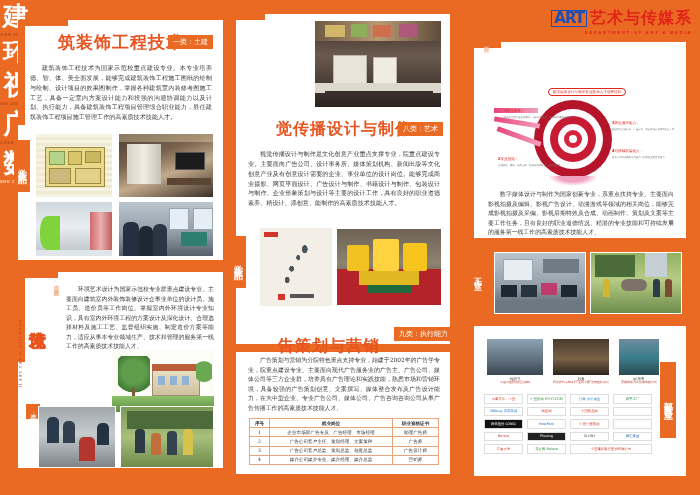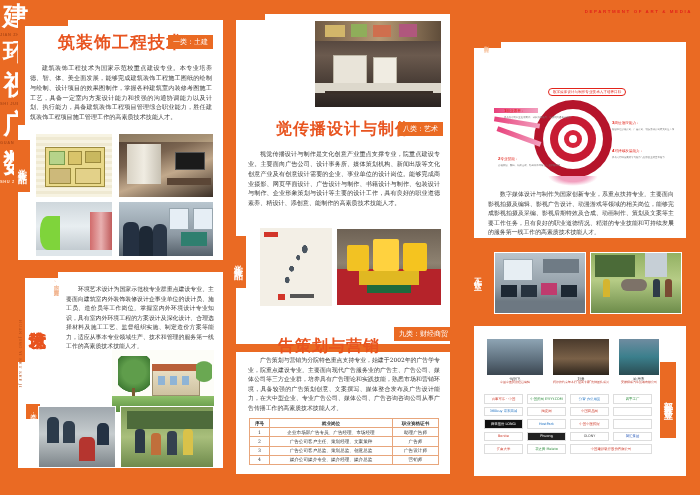--- a/index.html
+++ b/index.html
@@ -221,21 +221,21 @@
     <div style="position:absolute;left:22px;top:42px;width:60px;height:14px;background:#e0b822;"></div>
     <div style="position:absolute;left:30px;top:56px;width:44px;height:8px;background:#1f6a3d;"></div>
   </div>
 
   <div class="panel" style="left:236px; top:352px; width:214px; height:122px;"></div>
   <div class="ob" style="left:229px; top:352px; width:7px; height:60px;"></div>
 
   <div class="big-char" style="left:240px; top:318px; width:34px; height:34px; font-size:27px;">广</div>
   <div class="ttl-main" style="position:absolute; left:278px; top:336px; font-size:16px;">告策划与营销</div>
   <div class="ttl-py" style="left:278px; top:344px;">GUANG GAO CE HUA YU YING XIAO</div>
-  <div class="badge" style="position:absolute; left:394px; top:327px;">九类：财经商贸</div>
+  <div class="badge" style="position:absolute; left:394px; top:327px;">九类：执行能力</div>
 
   <div class="body-txt" style="left:248px; top:356px; width:192px; font-size:5.9px;">广告策划与营销为分院特色重点支持专业，始建于2002年的广告学专业，院重点建设专业。主要面向现代广告服务业的广告主、广告公司、媒体公司等三方企业群，培养具有广告理论和实践技能，熟悉市场和营销环境，具备较强的广告策划创意、文案撰写、媒体整合发布及广告设计能力，在大中型企业、专业广告公司、媒体公司、广告咨询咨询公司从事广告传播工作的高素质技术技能人才。</div>
 
   <table class="jobs" style="left:249px; top:418px; width:190px;">
     <thead>
       <tr>
         <th style="width:20px;">序号</th>
         <th>就业岗位</th>
         <th style="width:46px;">职业资格证书</th>
       </tr>
@@ -258,20 +258,24 @@
       </tr>
       <tr>
         <td>4</td>
         <td>媒介公司媒介专业、媒介经理、媒介总监</td>
         <td>营销师</td>
       </tr>
     </tbody>
   </table>
 
   <div id="logo">
+    <div class="row1">
+      <span class="artmark">ART</span>
+      <span class="cn">艺术与传媒系</span>
+    </div>
     <div class="en">DEPARTMENT OF ART &amp; MEDIA</div>
   </div>
 
   <div class="panel" style="left:474px; top:42px; width:212px; height:196px;"></div>
   <div class="ob" style="left:467px; top:42px; width:7px; height:96px;"></div>
   <div class="ob" style="left:467px; top:42px; width:34px; height:6px;"></div>
 
   <div class="vtxt" style="left:484px; top:42px; font-size:5.5px; color:#f7c6a4;">影视方向</div>
   <div class="big-char" style="left:497px; top:48px; width:34px; height:34px; font-size:27px;">数</div>
   <div class="ttl-main" style="position:absolute; left:535px; top:54px; font-size:16px; color:#ffffff;">字媒体艺术设计</div>

